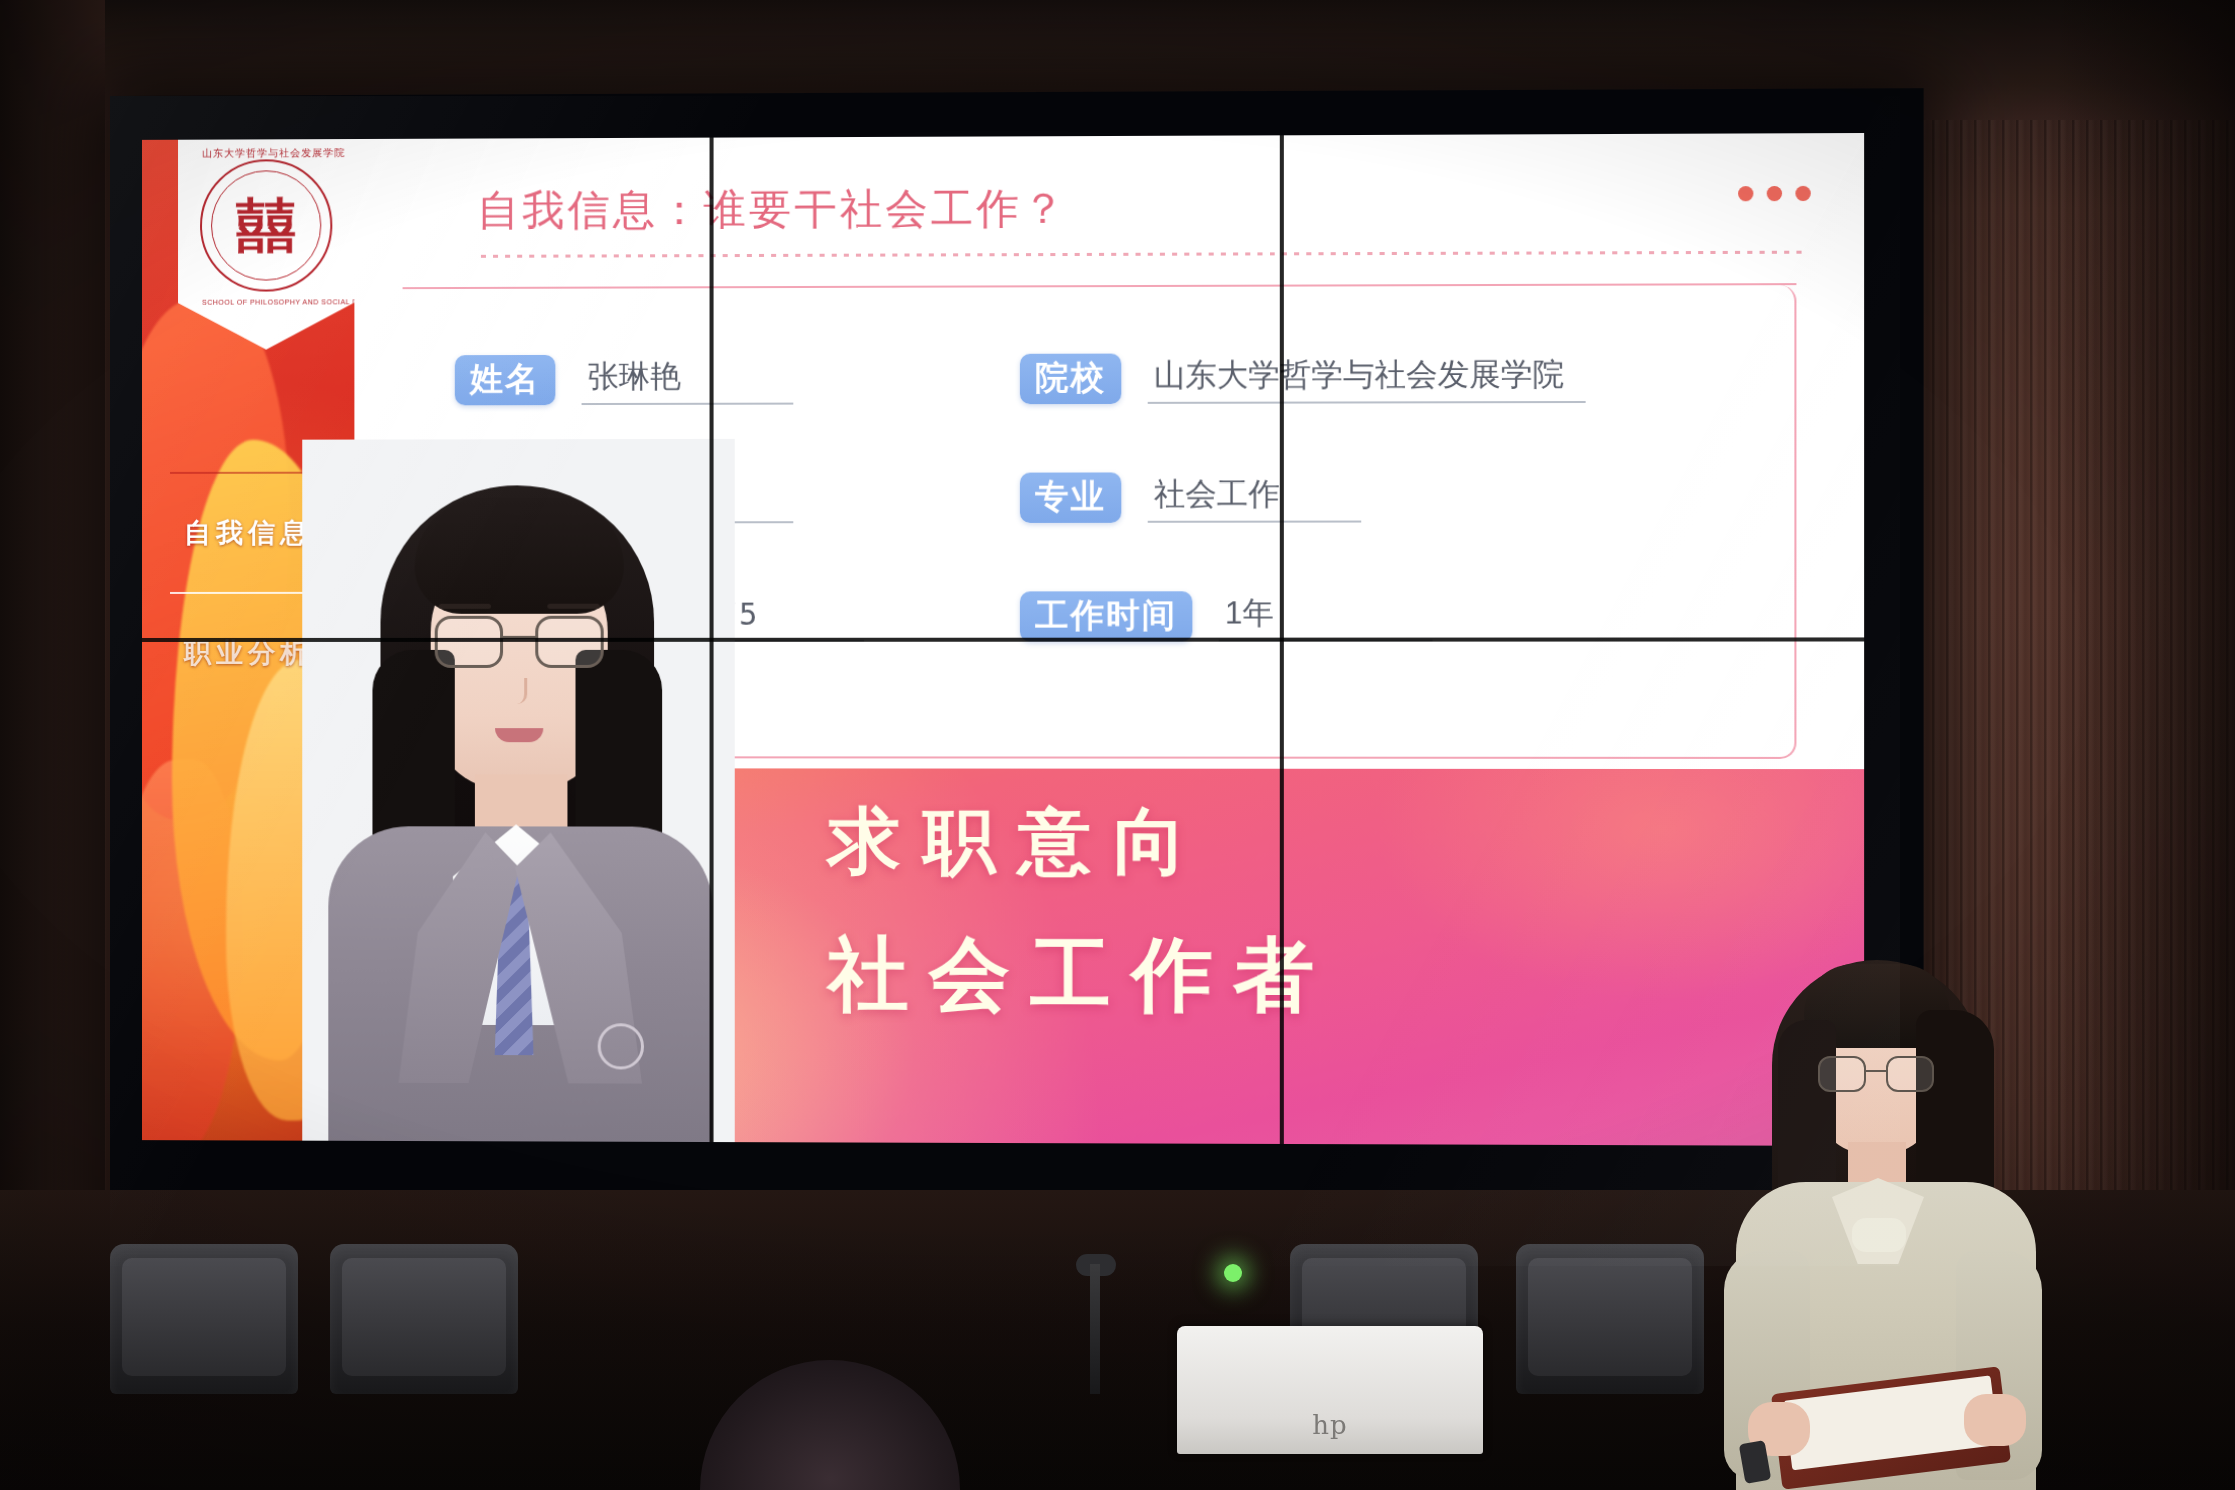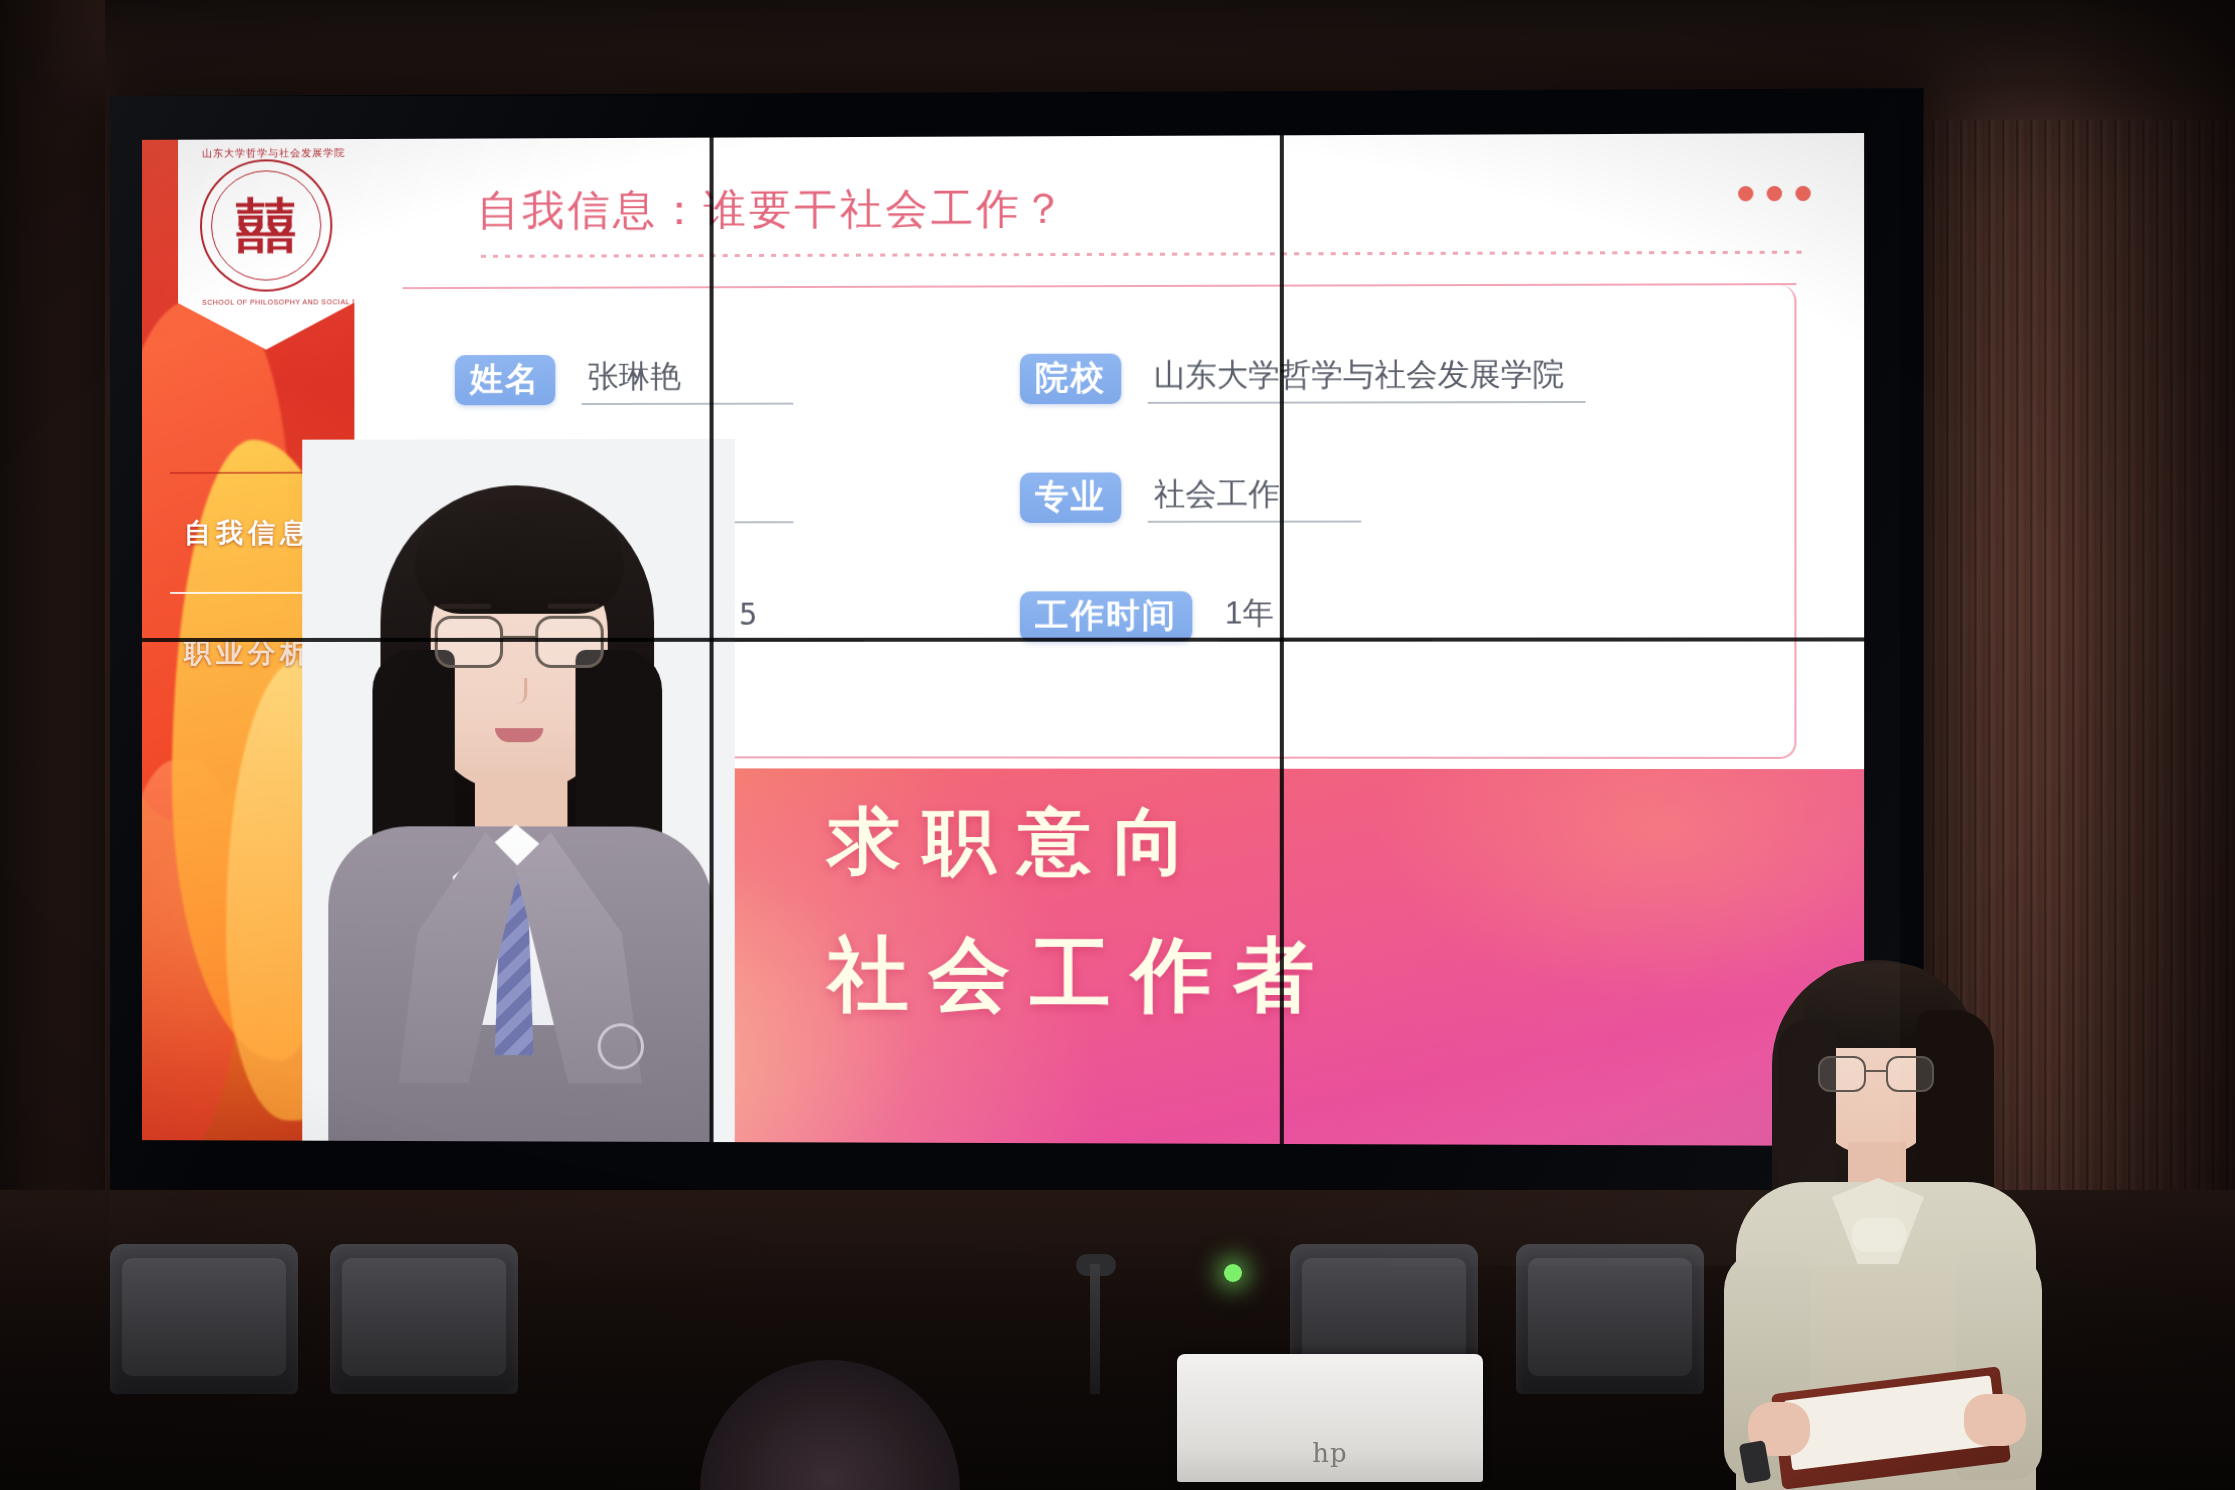--- a/index.html
+++ b/index.html
@@ -331,21 +331,21 @@
     position:absolute; left:1090px; bottom:96px; width:10px; height:130px;
     background: linear-gradient(180deg,#3a3a3c,#18181a); z-index:46;
   }
   #mic-head { position:absolute; left:1076px; bottom:214px; width:40px; height:22px; background:#2d2d30; border-radius:11px; z-index:46; }
   #mic-led { position:absolute; left:1224px; bottom:208px; width:18px; height:18px; border-radius:50%;
     background:#7cf06a; box-shadow:0 0 22px 8px rgba(120,240,100,.55); z-index:47; }
   #laptop {
     position:absolute; left:1155px; bottom:0; width:350px; height:150px; z-index:48;
   }
   #laptop .lid {
-    position:absolute; left:22px; bottom:8px; width:306px; height:128px;
+    position:absolute; left:22px; bottom:36px; width:306px; height:128px;
     background: linear-gradient(180deg,#f2f1ef 0%, #dedcd9 72%, #c9c7c3 100%);
     border-radius:8px 8px 3px 3px;
     box-shadow: 0 -2px 10px rgba(0,0,0,.4);
   }
   #laptop .brand {
     position:absolute; left:50%; bottom:14px; transform:translateX(-50%);
     font-family:"DejaVu Serif","Liberation Serif",serif;
     font-size:26px; color:#7c7a77; letter-spacing:1px;
   }
   #head-silhouette {

